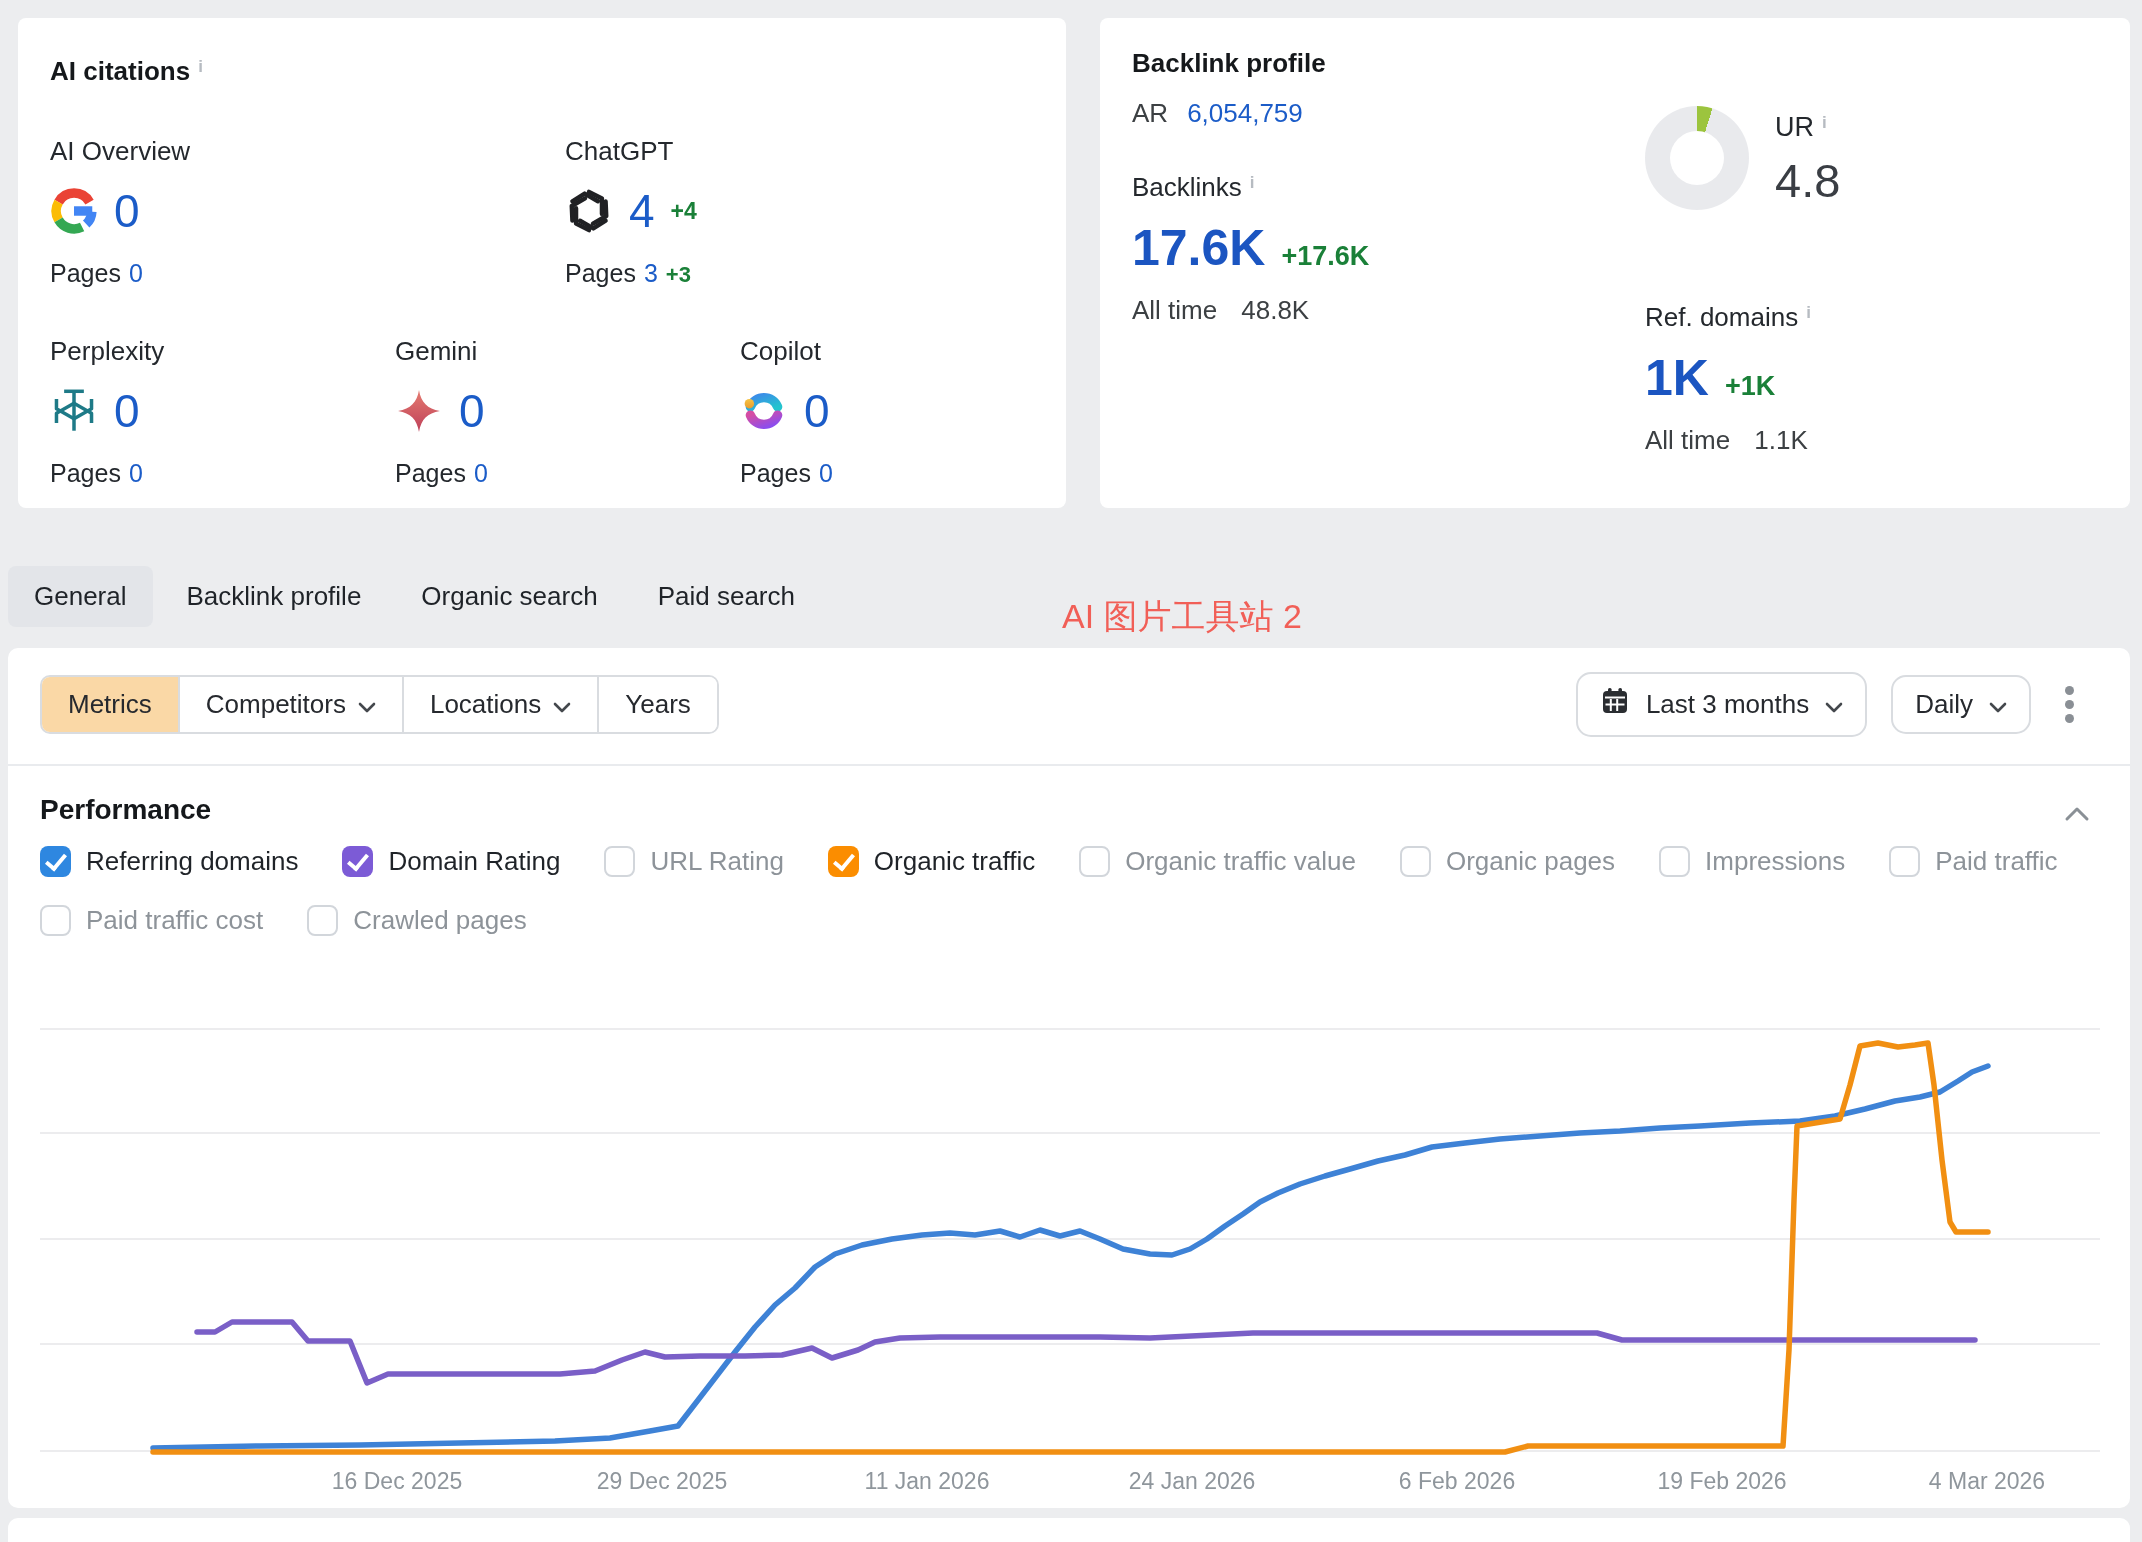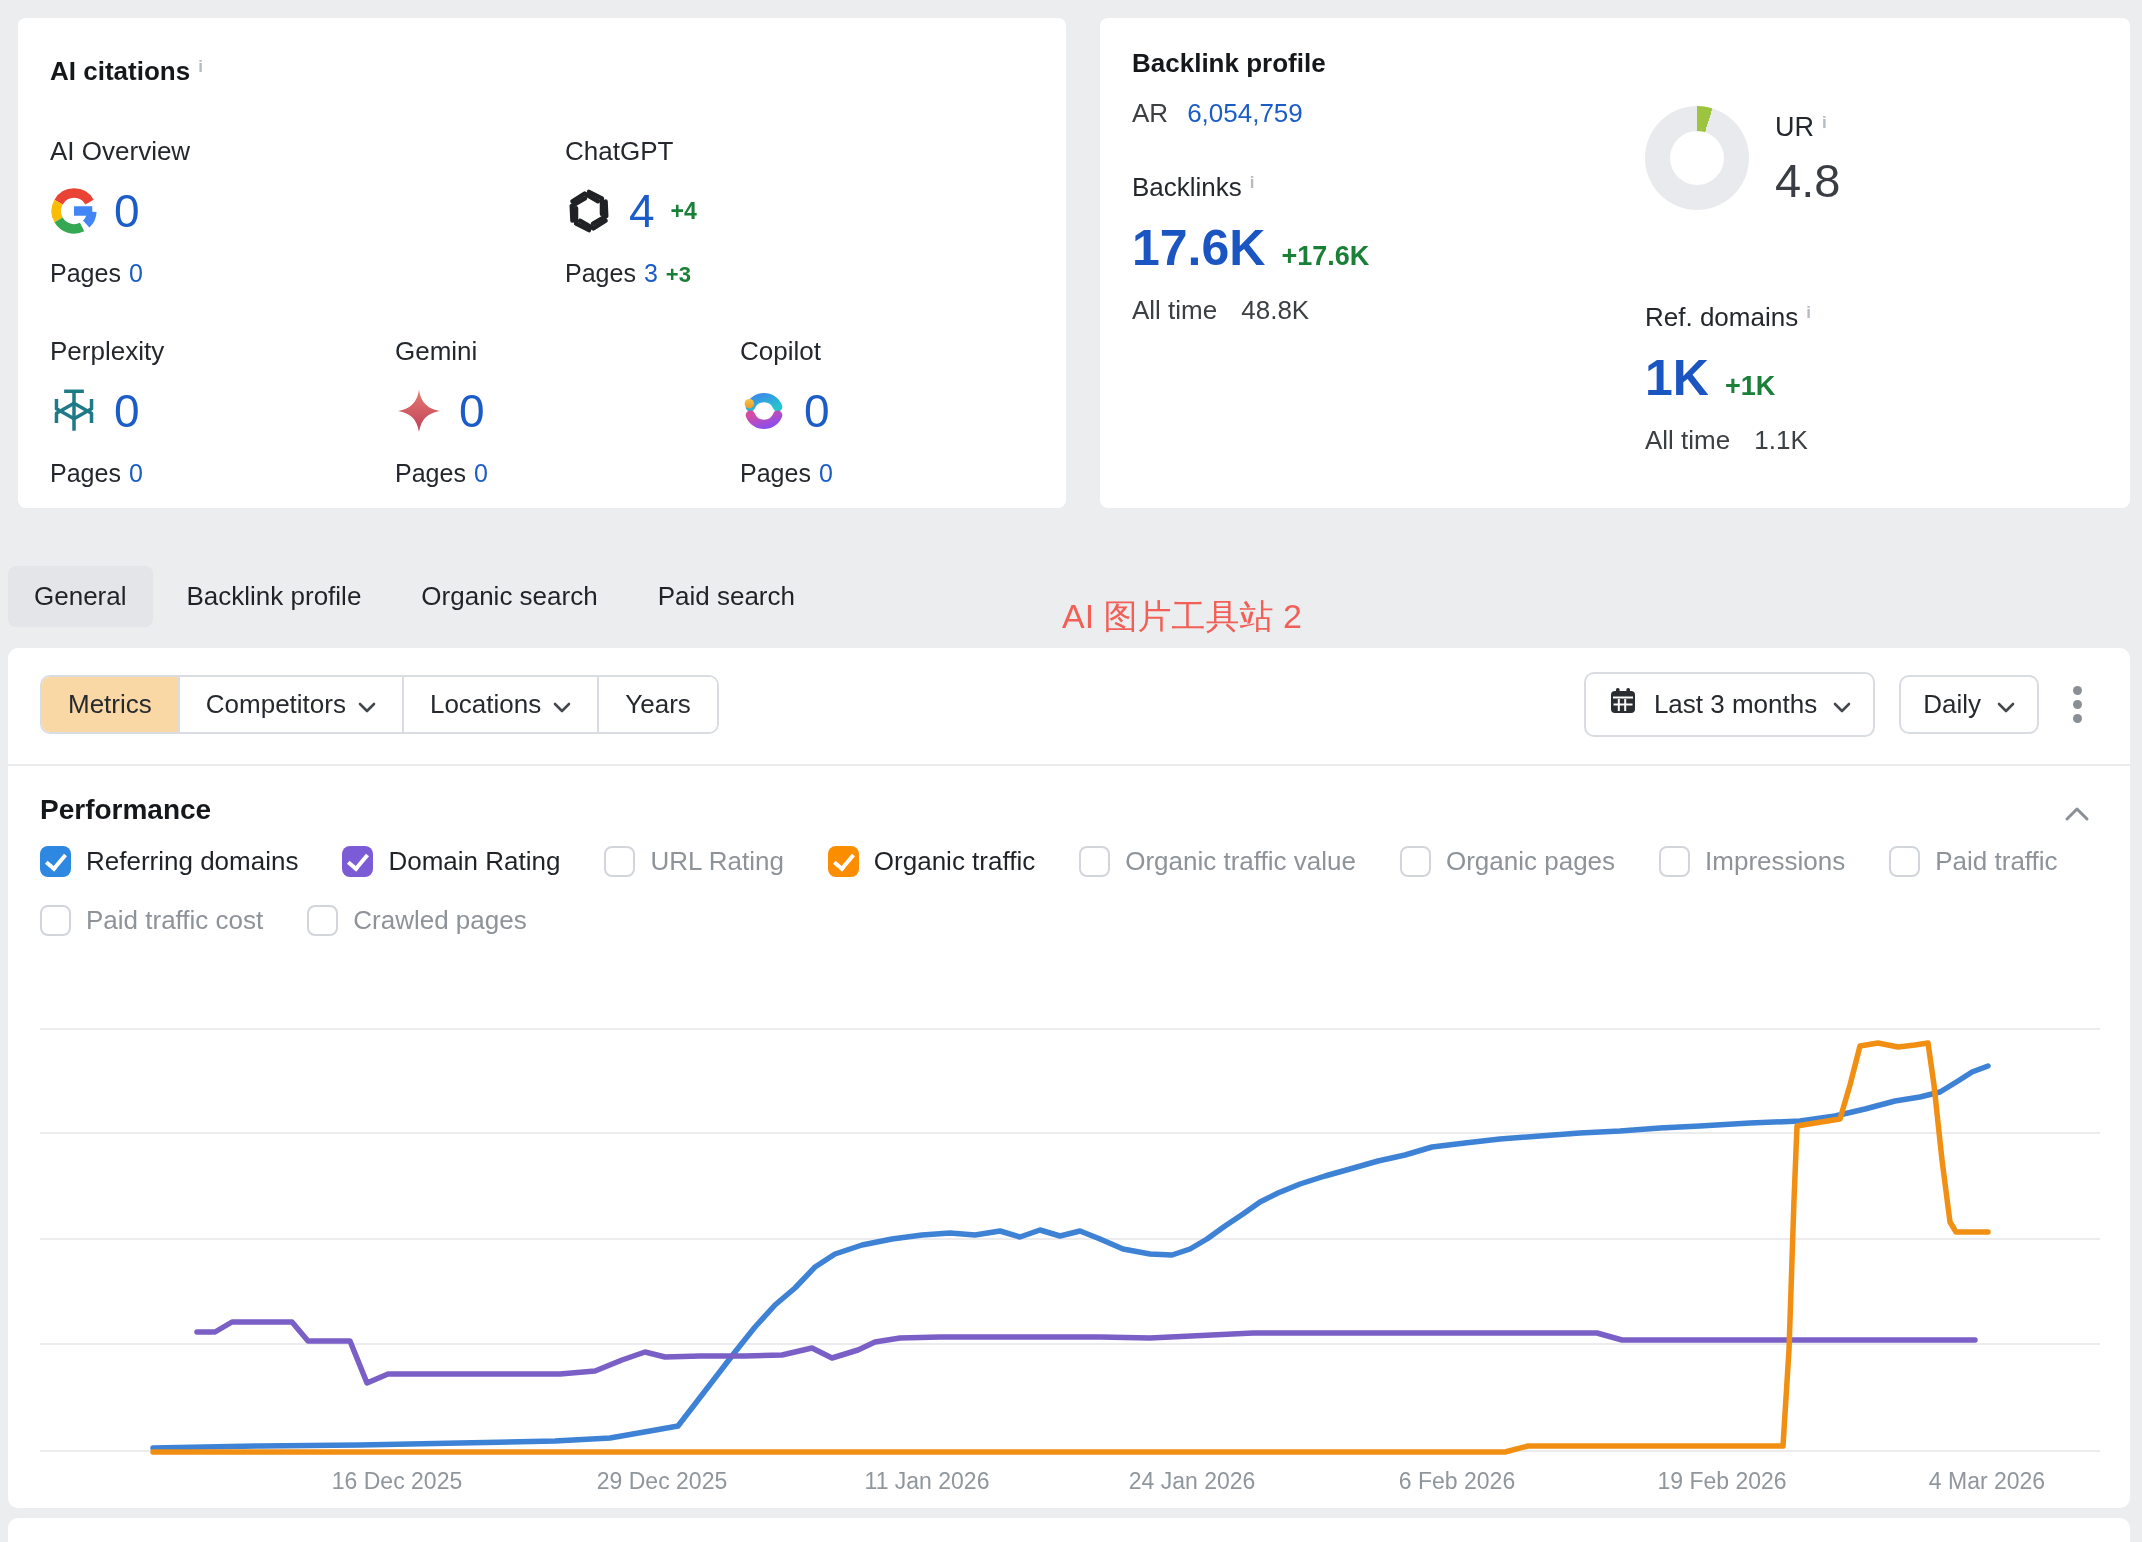--- a/index.html
+++ b/index.html
@@ -48,27 +48,27 @@
   .bm-alltime{font-size:26px;color:#3C4043;margin-top:18px}
   .bm-alltime b{font-weight:400;margin-left:24px}
   
   #tabs{position:absolute;left:8px;top:566px;display:flex;gap:8px;align-items:center}
   .tab{font-size:26px;color:#1F2328;padding:15px 26px;border-radius:8px;background:transparent;border:none;font-family:inherit;cursor:pointer}
   .tab.active{background:#E3E5E9}
   #annotation{position:absolute;left:1062px;top:594px;font-size:34px;color:#F15F57}
   
   #main-card{left:8px;top:648px;width:2122px;height:860px;border-radius:10px}
   #next-card{left:8px;top:1518px;width:2122px;height:40px;border-radius:10px 10px 0 0}
-  #controls{position:absolute;left:32px;right:38px;top:24px;display:flex;justify-content:space-between;align-items:center}
+  #controls{position:absolute;left:32px;right:46px;top:24px;display:flex;justify-content:space-between;align-items:center}
   #segments{display:flex;border:2px solid #D9DCE0;border-radius:10px;overflow:hidden;background:#fff}
   .seg{display:flex;align-items:center;gap:12px;font-size:26px;color:#26292E;padding:12px 26px;background:#fff;border:none;border-right:2px solid #D9DCE0;font-family:inherit;cursor:pointer}
   .seg:last-child{border-right:none}
   .seg.active{background:#FAD8A6}
   #right-controls{display:flex;align-items:center;gap:24px}
-  .btn{display:flex;align-items:center;gap:16px;font-size:26px;color:#26292E;background:#fff;border:2px solid #D9DCE0;border-radius:10px;padding:12px 22px;font-family:inherit;cursor:pointer}
+  .btn{display:flex;align-items:center;gap:16px;font-size:26px;color:#26292E;background:#fff;border:2px solid #D9DCE0;border-radius:15px;padding:12px 22px;font-family:inherit;cursor:pointer}
   .kebab{display:inline-block;padding:4px 10px;cursor:pointer}
   .kebab i{display:block;width:9px;height:9px;border-radius:50%;background:#8A8F95;margin:5px auto}
   #divider{position:absolute;left:0;right:0;top:116px;height:2px;background:#E9EBEE}
   #perf-title{position:absolute;left:32px;top:146px;font-size:28px;font-weight:700;color:#15181B}
   #collapse{position:absolute;right:40px;top:158px;cursor:pointer}
   #metrics-wrap{position:absolute;left:32px;top:198px;width:2058px;display:flex;flex-wrap:wrap;column-gap:44px;row-gap:28px}
   .metric{display:flex;align-items:center;gap:15px;font-size:26px;color:#8D9399;cursor:pointer}
   .metric.on{color:#1F2328}
   .cb{position:relative;width:31px;height:31px;border-radius:8px;border:2px solid #D2D6DB;background:#fff;box-sizing:border-box;flex:none}
   .cb.on{border:none}

